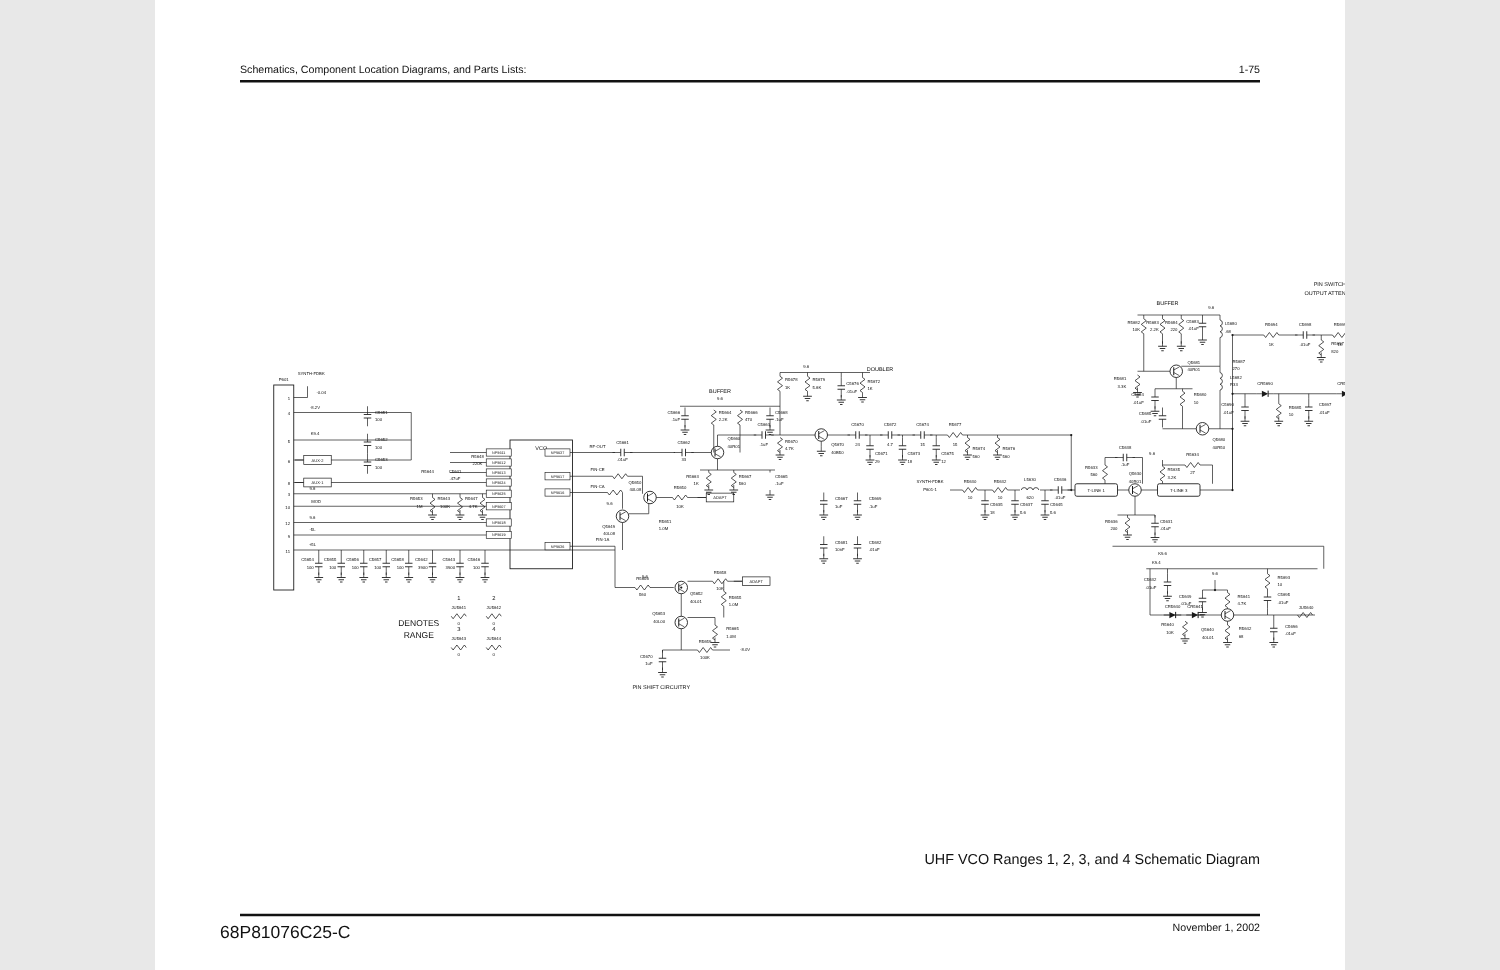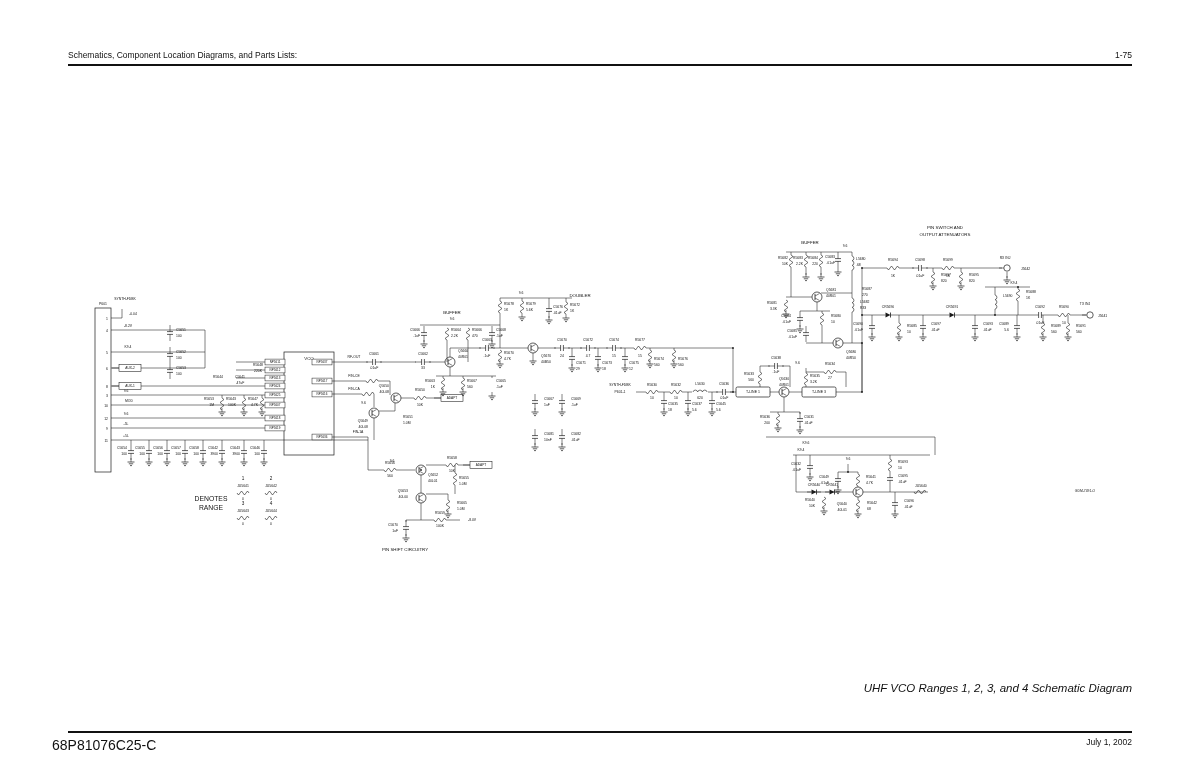--- a/index.html
+++ b/index.html
@@ -1,24 +1,24 @@
 <!DOCTYPE html>
 <html><head>
 <meta charset="utf-8">
 <style>
   html,body{margin:0;padding:0;background:#e8e8e8;}
-  .page{position:relative;width:1200px;height:776px;background:#ffffff;margin:0 auto;
+  .page{position:relative;width:952px;height:776px;background:#ffffff;margin:0 auto;
         font-family:"Liberation Sans", sans-serif;color:#111;overflow:hidden;}
   .hdr-left{position:absolute;left:68px;top:50px;font-size:8.5px;}
   .hdr-right{position:absolute;right:68px;top:50px;font-size:8.5px;}
   .rule-top{position:absolute;left:68px;right:68px;top:64px;height:2px;background:#111;}
   .rule-bot{position:absolute;left:68px;right:68px;top:731px;height:2px;background:#111;}
   .ftr-left{position:absolute;left:52px;top:737px;font-size:14px;}
   .ftr-right{position:absolute;right:68px;top:737px;font-size:8.5px;}
-  .caption{position:absolute;right:68px;top:682px;font-size:11.5px;font-style:italic;}
+  .caption{position:absolute;right:68px;top:682px;font-size:11.5px;}
   svg.schem{position:absolute;left:0;top:0;}
   svg text{fill:#111;}
 </style>
 </head>
 <body>
 
 <div class="page">
   <div class="hdr-left">Schematics, Component Location Diagrams, and Parts Lists:</div>
   <div class="hdr-right">1-75</div>
   <div class="rule-top"></div>
@@ -1065,14 +1065,14 @@
       <circle cx="995" cy="315" r="0.9" fill="#1a1a1a"></circle>
       <circle cx="1018" cy="287" r="0.9" fill="#1a1a1a"></circle>
       <circle cx="848" cy="472" r="0.9" fill="#1a1a1a"></circle>
       <circle cx="421" cy="470" r="0.9" fill="#1a1a1a"></circle>
       <circle cx="733" cy="348" r="0.9" fill="#1a1a1a"></circle>
     </svg>
 
   <div class="caption">UHF VCO Ranges 1, 2, 3, and 4 Schematic Diagram</div>
   <div class="rule-bot"></div>
   <div class="ftr-left">68P81076C25-C</div>
-  <div class="ftr-right">July 1, 2002</div>
+  <div class="ftr-right">November 1, 2002</div>
 </div>
 
 </body></html>

